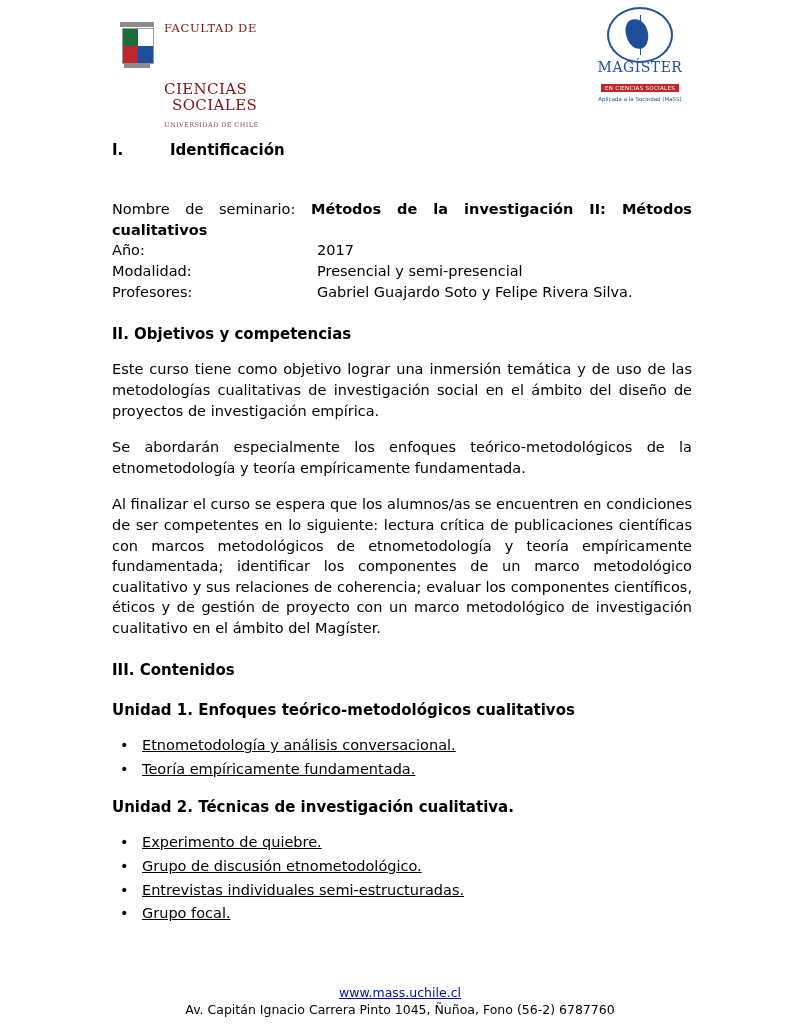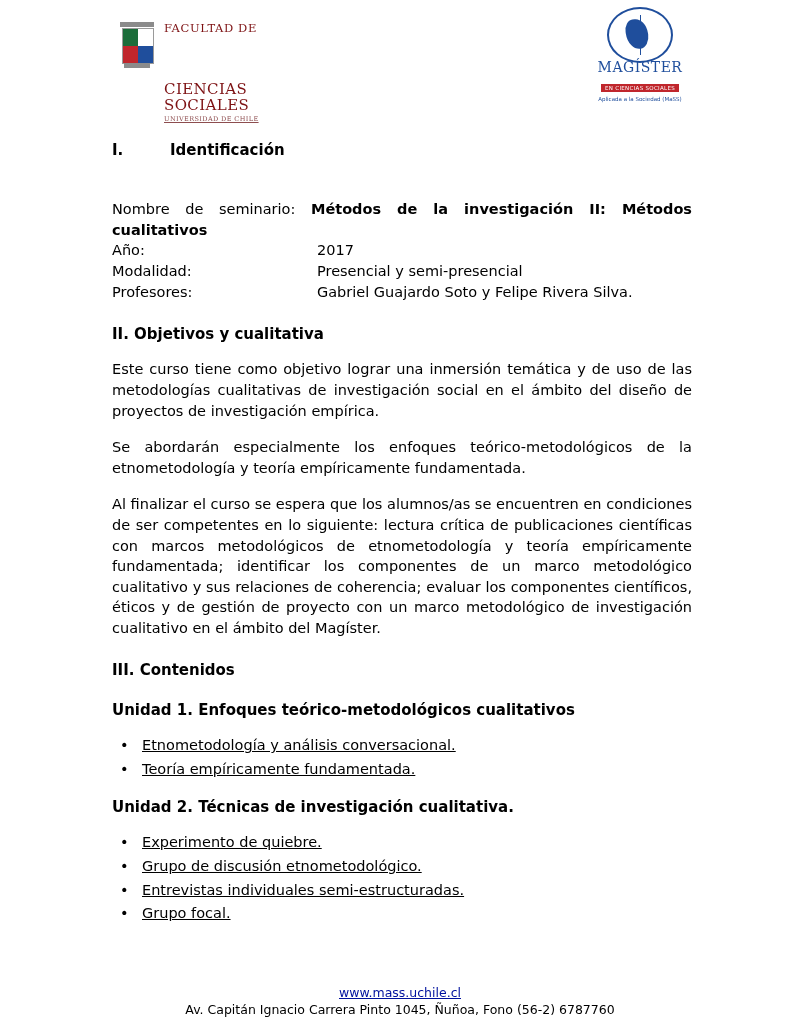--- a/index.html
+++ b/index.html
@@ -68,22 +68,22 @@
     width: 26px; height: 5px;
     background: #8b8b8b;
   }
   .fac-text {
     line-height: 1.05;
     color: #7d1113;
     font-family: "DejaVu Serif", serif;
   }
   .fac-l1 { font-size: 11.5px; letter-spacing: 0.6px; }
   .fac-l2 { font-size: 15px; letter-spacing: 0.4px; margin-top: 48px; }
-  .fac-l3 { font-size: 15px; letter-spacing: 0.4px; }
-  .fac-l4 { font-size: 6.5px; letter-spacing: 0.4px; color: #8d4d4f; margin-top: 2px; text-decoration: underline;}
+  .fac-l3 { font-size: 15px; letter-spacing: 0.4px; margin-left: 8px; }
+  .fac-l4 { font-size: 6.5px; letter-spacing: 0.4px; color: #8d4d4f; margin-top: 8px;}
 
   .logo-right {
     position: absolute;
     left: 592px;
     top: 7px;
     width: 96px;
     text-align: center;
   }
   .globe {
     width: 62px; height: 52px;
@@ -270,21 +270,21 @@
     </div>
     <div class="kv">
       <span class="k">Modalidad:</span>
       <span class="v">Presencial y semi-presencial</span>
     </div>
     <div class="kv">
       <span class="k">Profesores:</span>
       <span class="v">Gabriel Guajardo Soto y Felipe Rivera Silva.</span>
     </div>
 
-    <div class="sec2">II. Objetivos y cualitativa</div>
+    <div class="sec2">II. Objetivos y competencias</div>
 
     <p class="para">Este curso tiene como objetivo lograr una inmersión temática y de uso de las metodologías cualitativas de investigación social en el ámbito del diseño de proyectos de investigación empírica.</p>
     <p class="para">Se abordarán especialmente los enfoques teórico-metodológicos de la etnometodología y teoría empíricamente fundamentada.</p>
     <p class="para">Al finalizar el curso se espera que los alumnos/as se encuentren en condiciones de ser competentes en lo siguiente: lectura crítica de publicaciones científicas con marcos metodológicos de etnometodología y teoría empíricamente fundamentada; identificar los componentes de un marco metodológico cualitativo y sus relaciones de coherencia; evaluar los componentes científicos, éticos y de gestión de proyecto con un marco metodológico de investigación cualitativo en el ámbito del Magíster.</p>
 
     <div class="sec2">III. Contenidos</div>
 
     <div class="sub-head">Unidad 1. Enfoques teórico-metodológicos cualitativos</div>
     <ul class="bullets">
       <li>Etnometodología y análisis conversacional.</li>

